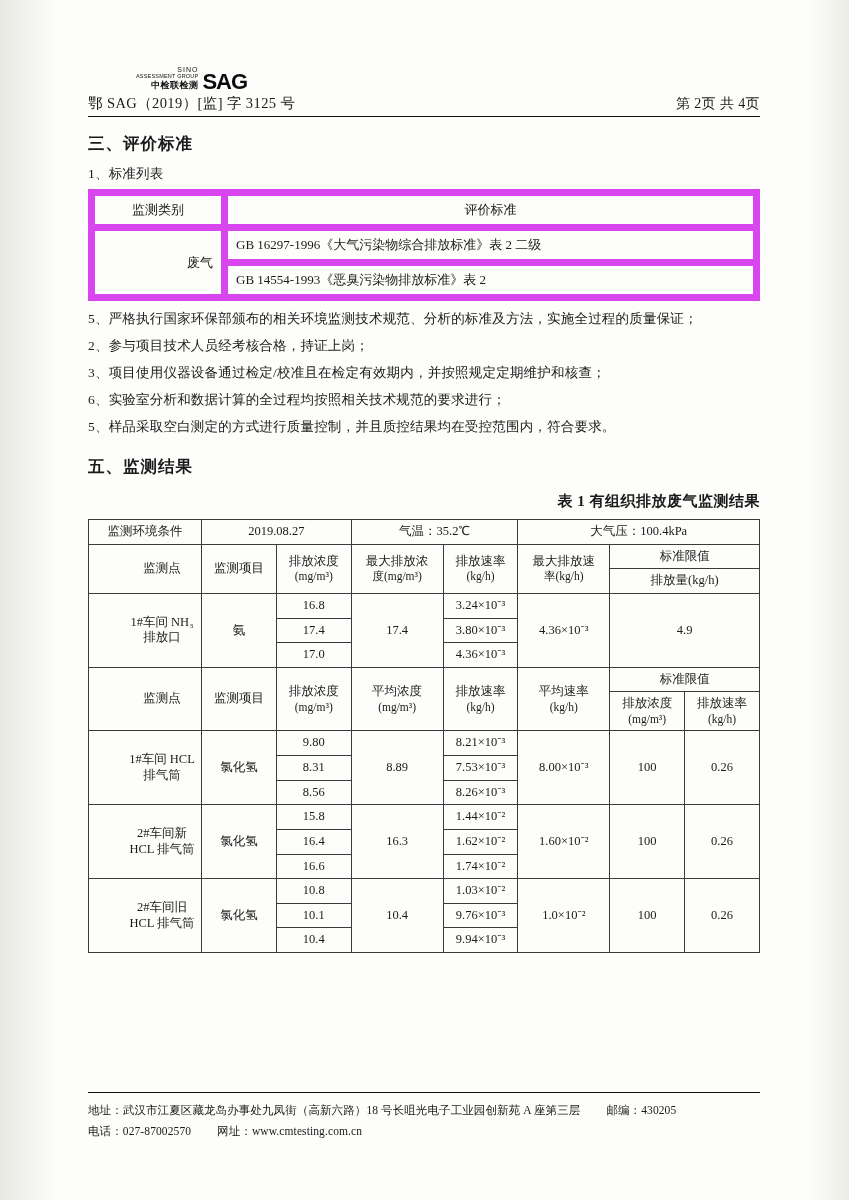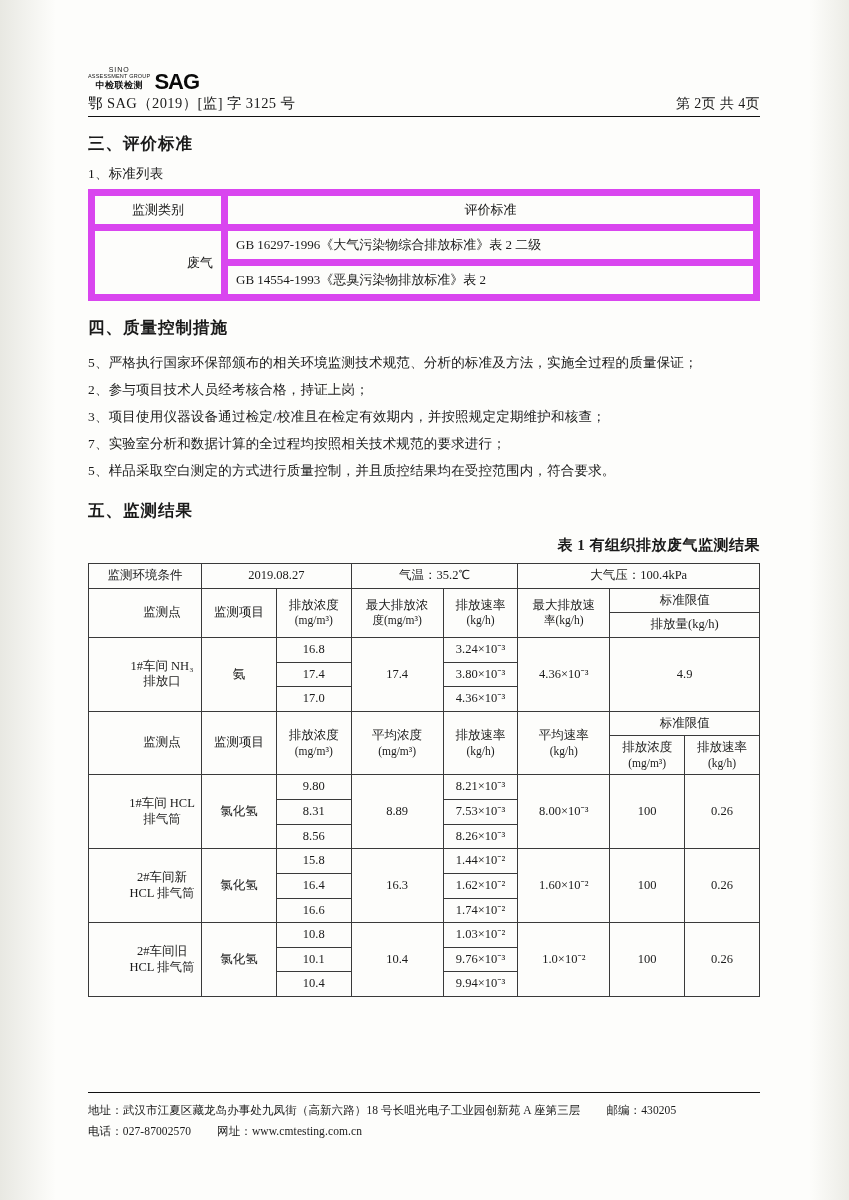--- a/index.html
+++ b/index.html
@@ -44,22 +44,23 @@
     display: flex;
     align-items: flex-end;
     height: 42px;
   }
   .logo-cn {
     font-family: "Liberation Sans", sans-serif;
     line-height: 1.05;
     font-size: 6.5px;
     letter-spacing: .3px;
     color: #111;
-    text-align: center;
+    text-align: right;
     padding-bottom: 2px;
+    margin-left: 48px;
   }
   .logo-cn .l1 { font-size: 7px; letter-spacing: 1px; }
   .logo-cn .l2 { font-size: 5.5px; letter-spacing: .2px; }
   .logo-cn .l3 { font-size: 9px; font-weight: bold; letter-spacing: .5px; margin-top: 1px;}
   .logo-sag {
     font-family: "Liberation Sans", sans-serif;
     font-weight: bold;
     font-size: 22px;
     letter-spacing: -1px;
     margin-left: 4px;
@@ -198,26 +199,25 @@
       <tr>
         <td class="std-col1" rowspan="2">废气</td>
         <td>GB 16297-1996《大气污染物综合排放标准》表 2 二级</td>
       </tr>
       <tr>
         <td>GB 14554-1993《恶臭污染物排放标准》表 2</td>
       </tr>
     </tbody>
       </table>
 
-    <h2 class="section">四、质量控制措施</h2>
     <ol class="qlist">
       <li>5、严格执行国家环保部颁布的相关环境监测技术规范、分析的标准及方法，实施全过程的质量保证；</li>
       <li>2、参与项目技术人员经考核合格，持证上岗；</li>
       <li>3、项目使用仪器设备通过检定/校准且在检定有效期内，并按照规定定期维护和核查；</li>
-      <li>7、实验室分析和数据计算的全过程均按照相关技术规范的要求进行；</li>
+      <li>6、实验室分析和数据计算的全过程均按照相关技术规范的要求进行；</li>
       <li>5、样品采取空白测定的方式进行质量控制，并且质控结果均在受控范围内，符合要求。</li>
     </ol>
 
     <h2 class="section">五、监测结果</h2>
     <div class="table-title">表 1 有组织排放废气监测结果</div>
 
     <table class="res">
 
       <tbody>
           <tr>

